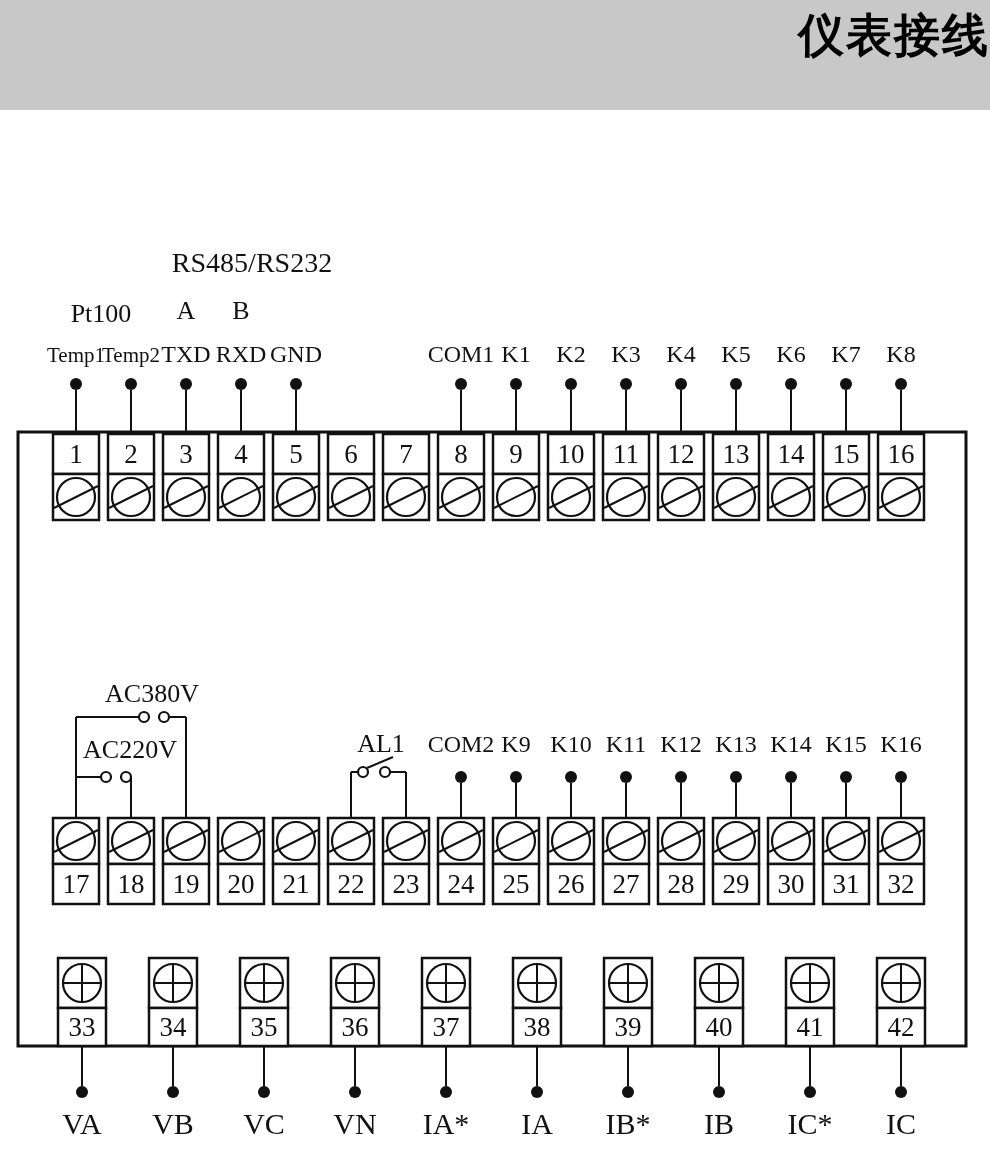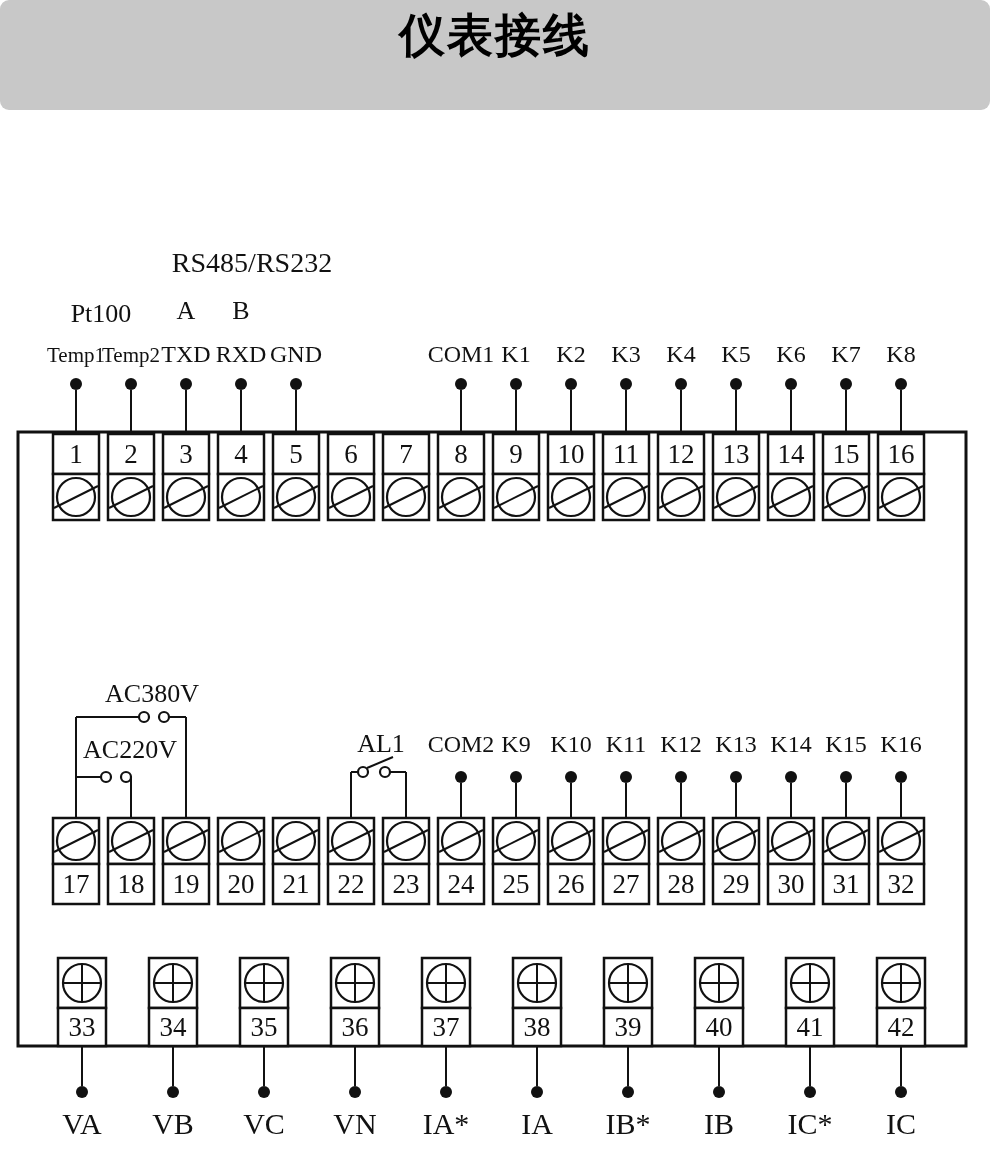--- a/index.html
+++ b/index.html
@@ -1,18 +1,18 @@
 <!DOCTYPE html>
 <html><head>
 <meta charset="utf-8">
 <style>
   html,body{margin:0;padding:0;background:#fff;}
   .page{position:relative;width:990px;height:1170px;background:#ffffff;overflow:hidden;
         font-family:"Liberation Serif",serif;color:#111;}
-  .hdr{position:absolute;left:0;top:0;width:990px;height:110px;background:#c8c8c8;text-align:center;border-radius:9px;}
+  .hdr{position:absolute;left:0;top:0;width:990px;height:110px;background:#c8c8c8;text-align:right;}
   .hdr h1{margin:0;padding-top:12px;font-size:46px;line-height:1.05;font-weight:bold;letter-spacing:2px;color:#000;}
   .hdr .sub{font-size:20px;color:#000;margin-top:-2px;font-family:"Liberation Sans",sans-serif;}
   svg.diagram{position:absolute;left:0;top:110px;}
   .ln{stroke:#111;stroke-width:2;fill:none;}
   .frame{stroke:#111;stroke-width:3;fill:none;}
   .box{stroke:#111;stroke-width:2.5;fill:#fff;}
   .oc{stroke:#111;stroke-width:2.2;fill:#fff;}
   .dot{fill:#111;stroke:none;}
   text{fill:#111;font-family:"Liberation Serif",serif;}
   .t-num{font-size:27px;text-anchor:middle;}

